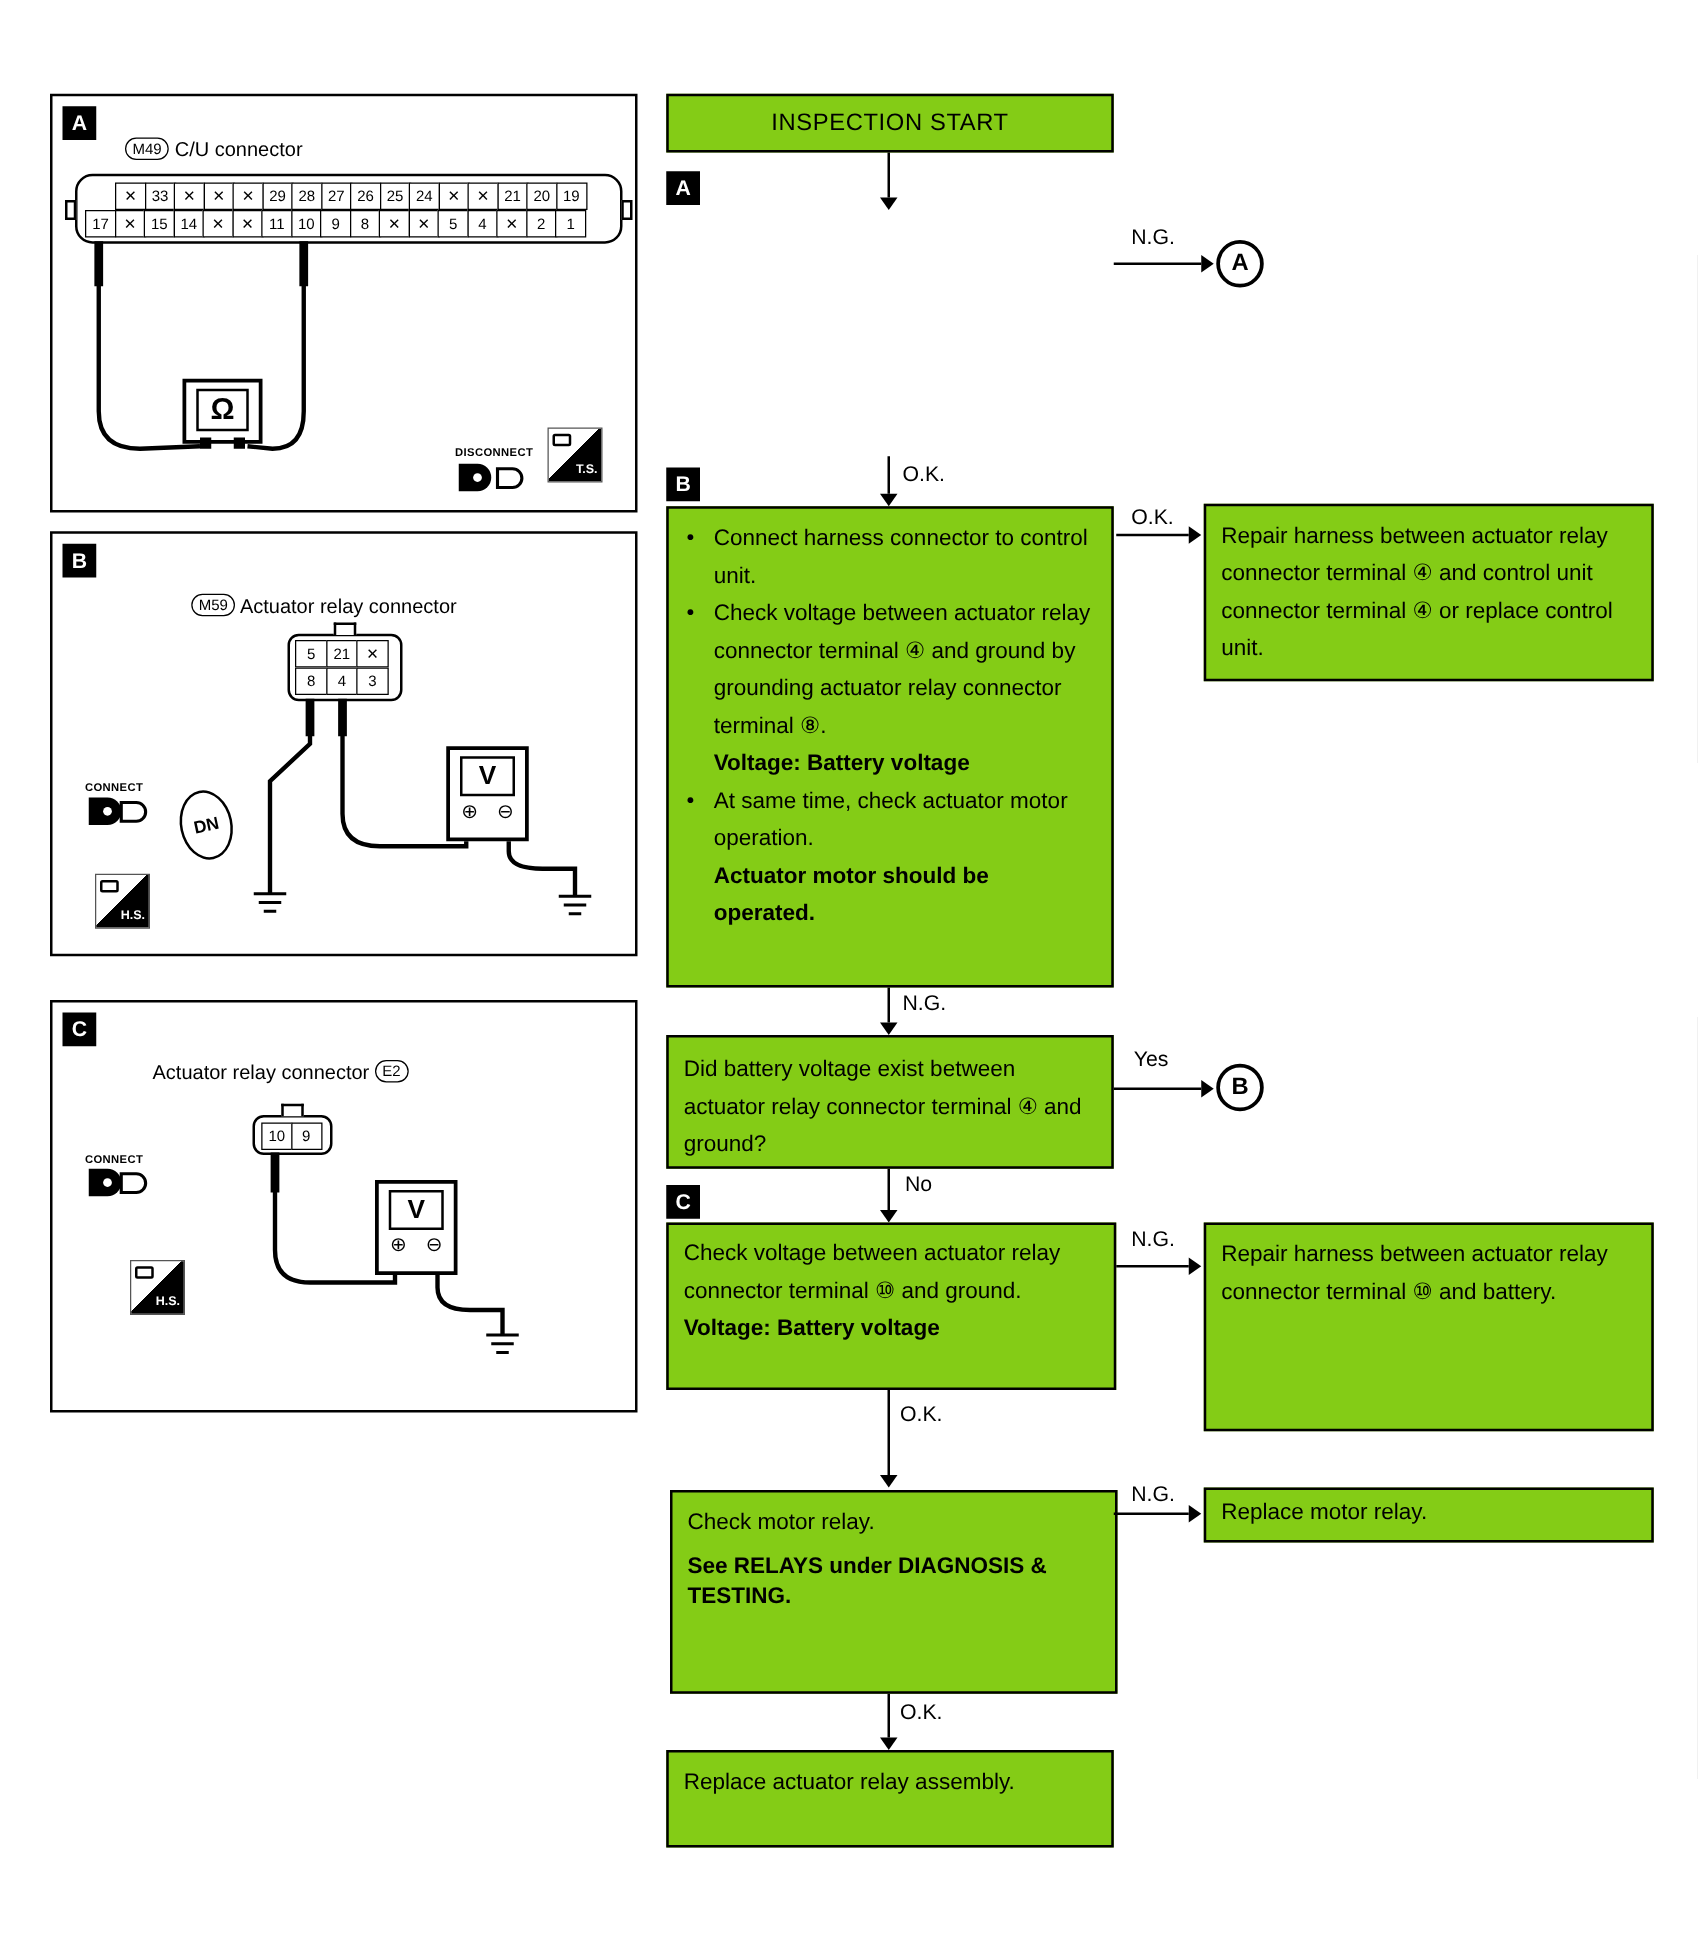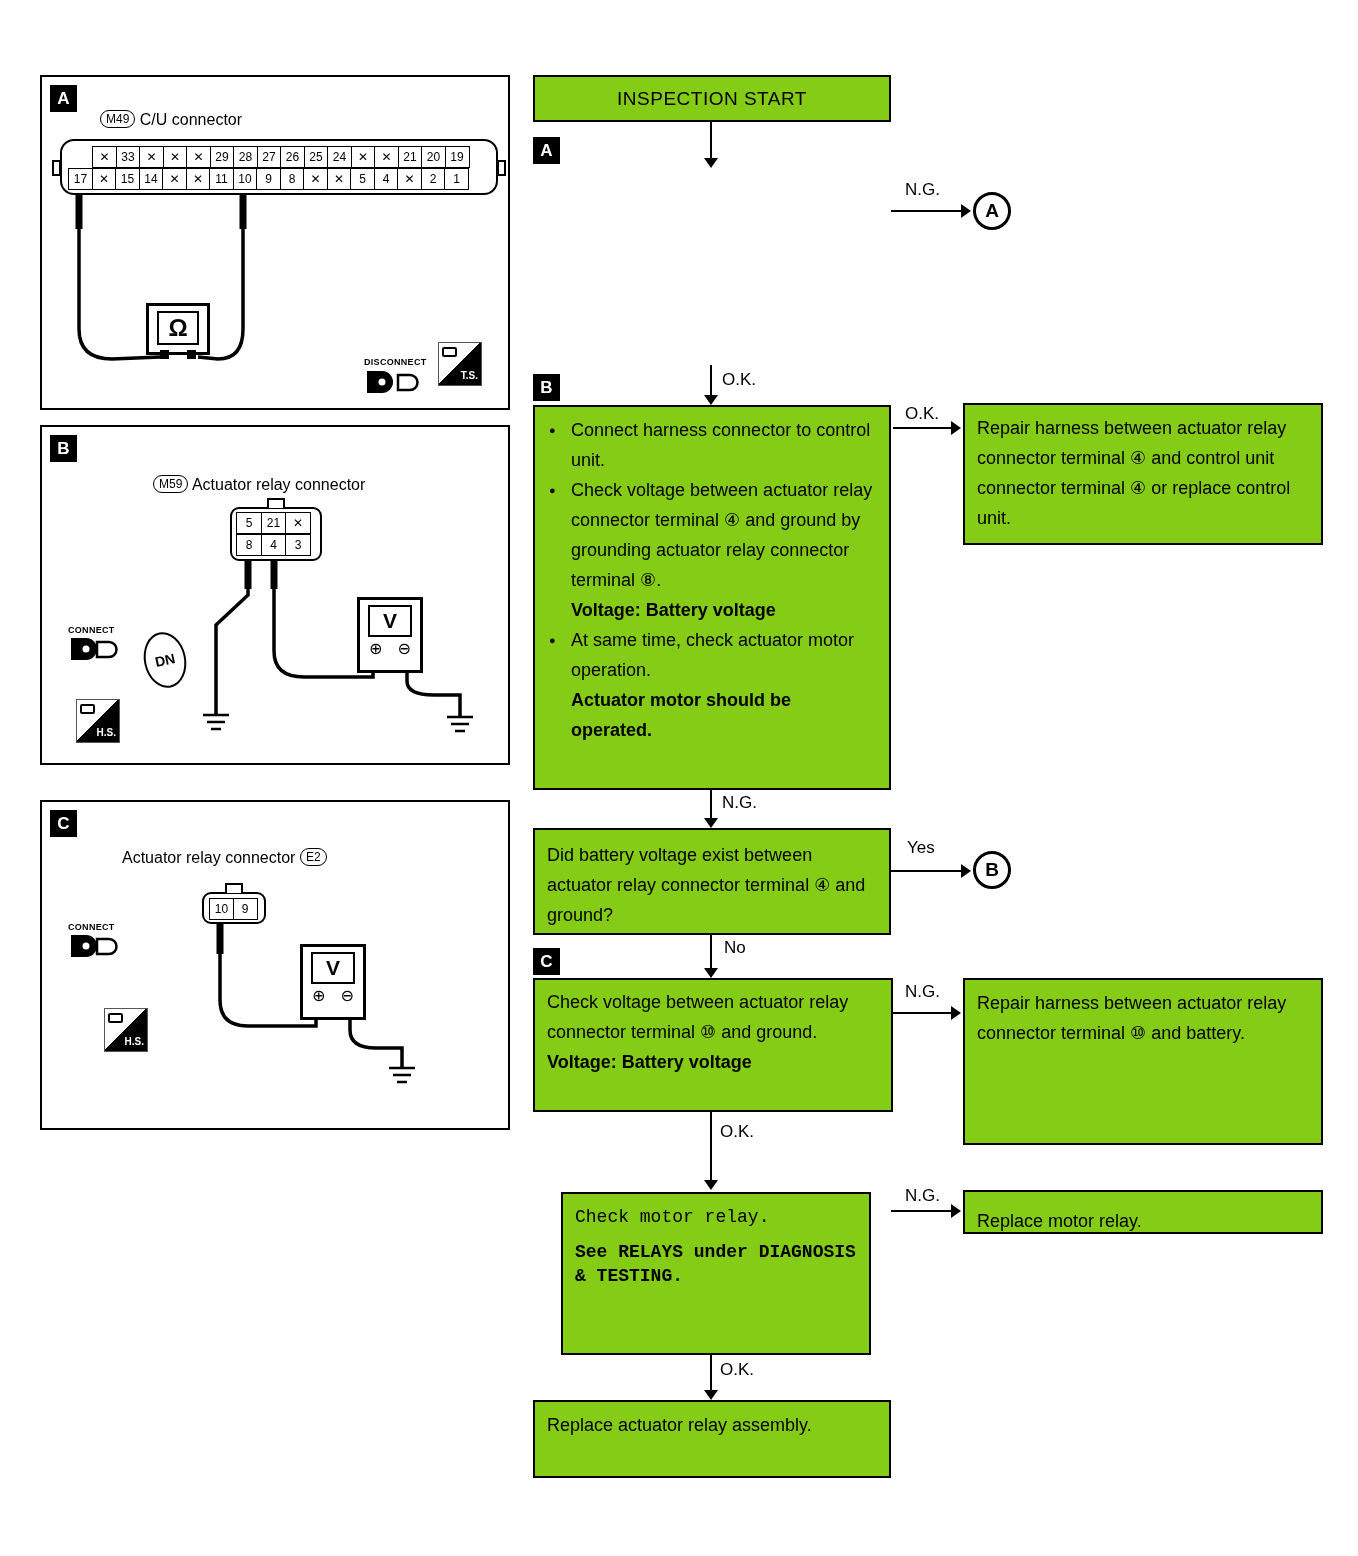--- a/index.html
+++ b/index.html
@@ -308,28 +308,28 @@
   <div class="hline" style="left:893px;top:1012px;width:58px;"></div>
   <div class="arr-r" style="left:951px;top:1006px;"></div>
   <div class="fbox" style="left:963px;top:978px;width:360px;height:167px;">
     <span>Repair harness between actuator relay connector terminal ⑩ and battery.</span>
   </div>
 
   <div class="flowlabel" style="left:718px;top:1122px;">O.K.</div>
   <div class="vline" style="left:710px;top:1112px;height:68px;"></div>
   <div class="arr-d" style="left:704px;top:1180px;"></div>
 
-  <div class="fbox" style="left:561px;top:1192px;width:310px;height:163px;font-family:Liberation Mono, monospace;">
+  <div class="fbox" style="left:536px;top:1192px;width:358px;height:163px;">
     <div style="margin-bottom:8px;">Check motor relay.</div>
     <div class="bold" style="line-height:24px;">See RELAYS under DIAGNOSIS &amp; TESTING.</div>
   </div>
   <div class="flowlabel" style="left:903px;top:1186px;">N.G.</div>
   <div class="hline" style="left:891px;top:1210px;width:60px;"></div>
   <div class="arr-r" style="left:951px;top:1204px;"></div>
-  <div class="fbox" style="left:963px;top:1190px;width:360px;height:44px;padding-top:14px;">
+  <div class="fbox" style="left:963px;top:1190px;width:360px;height:44px;padding-top:2px;">
     <span>Replace motor relay.</span>
   </div>
 
   <div class="flowlabel" style="left:718px;top:1360px;">O.K.</div>
   <div class="vline" style="left:710px;top:1355px;height:35px;"></div>
   <div class="arr-d" style="left:704px;top:1390px;"></div>
 
   <div class="fbox" style="left:533px;top:1400px;width:358px;height:78px;">
     <span>Replace actuator relay assembly.</span>
   </div>

